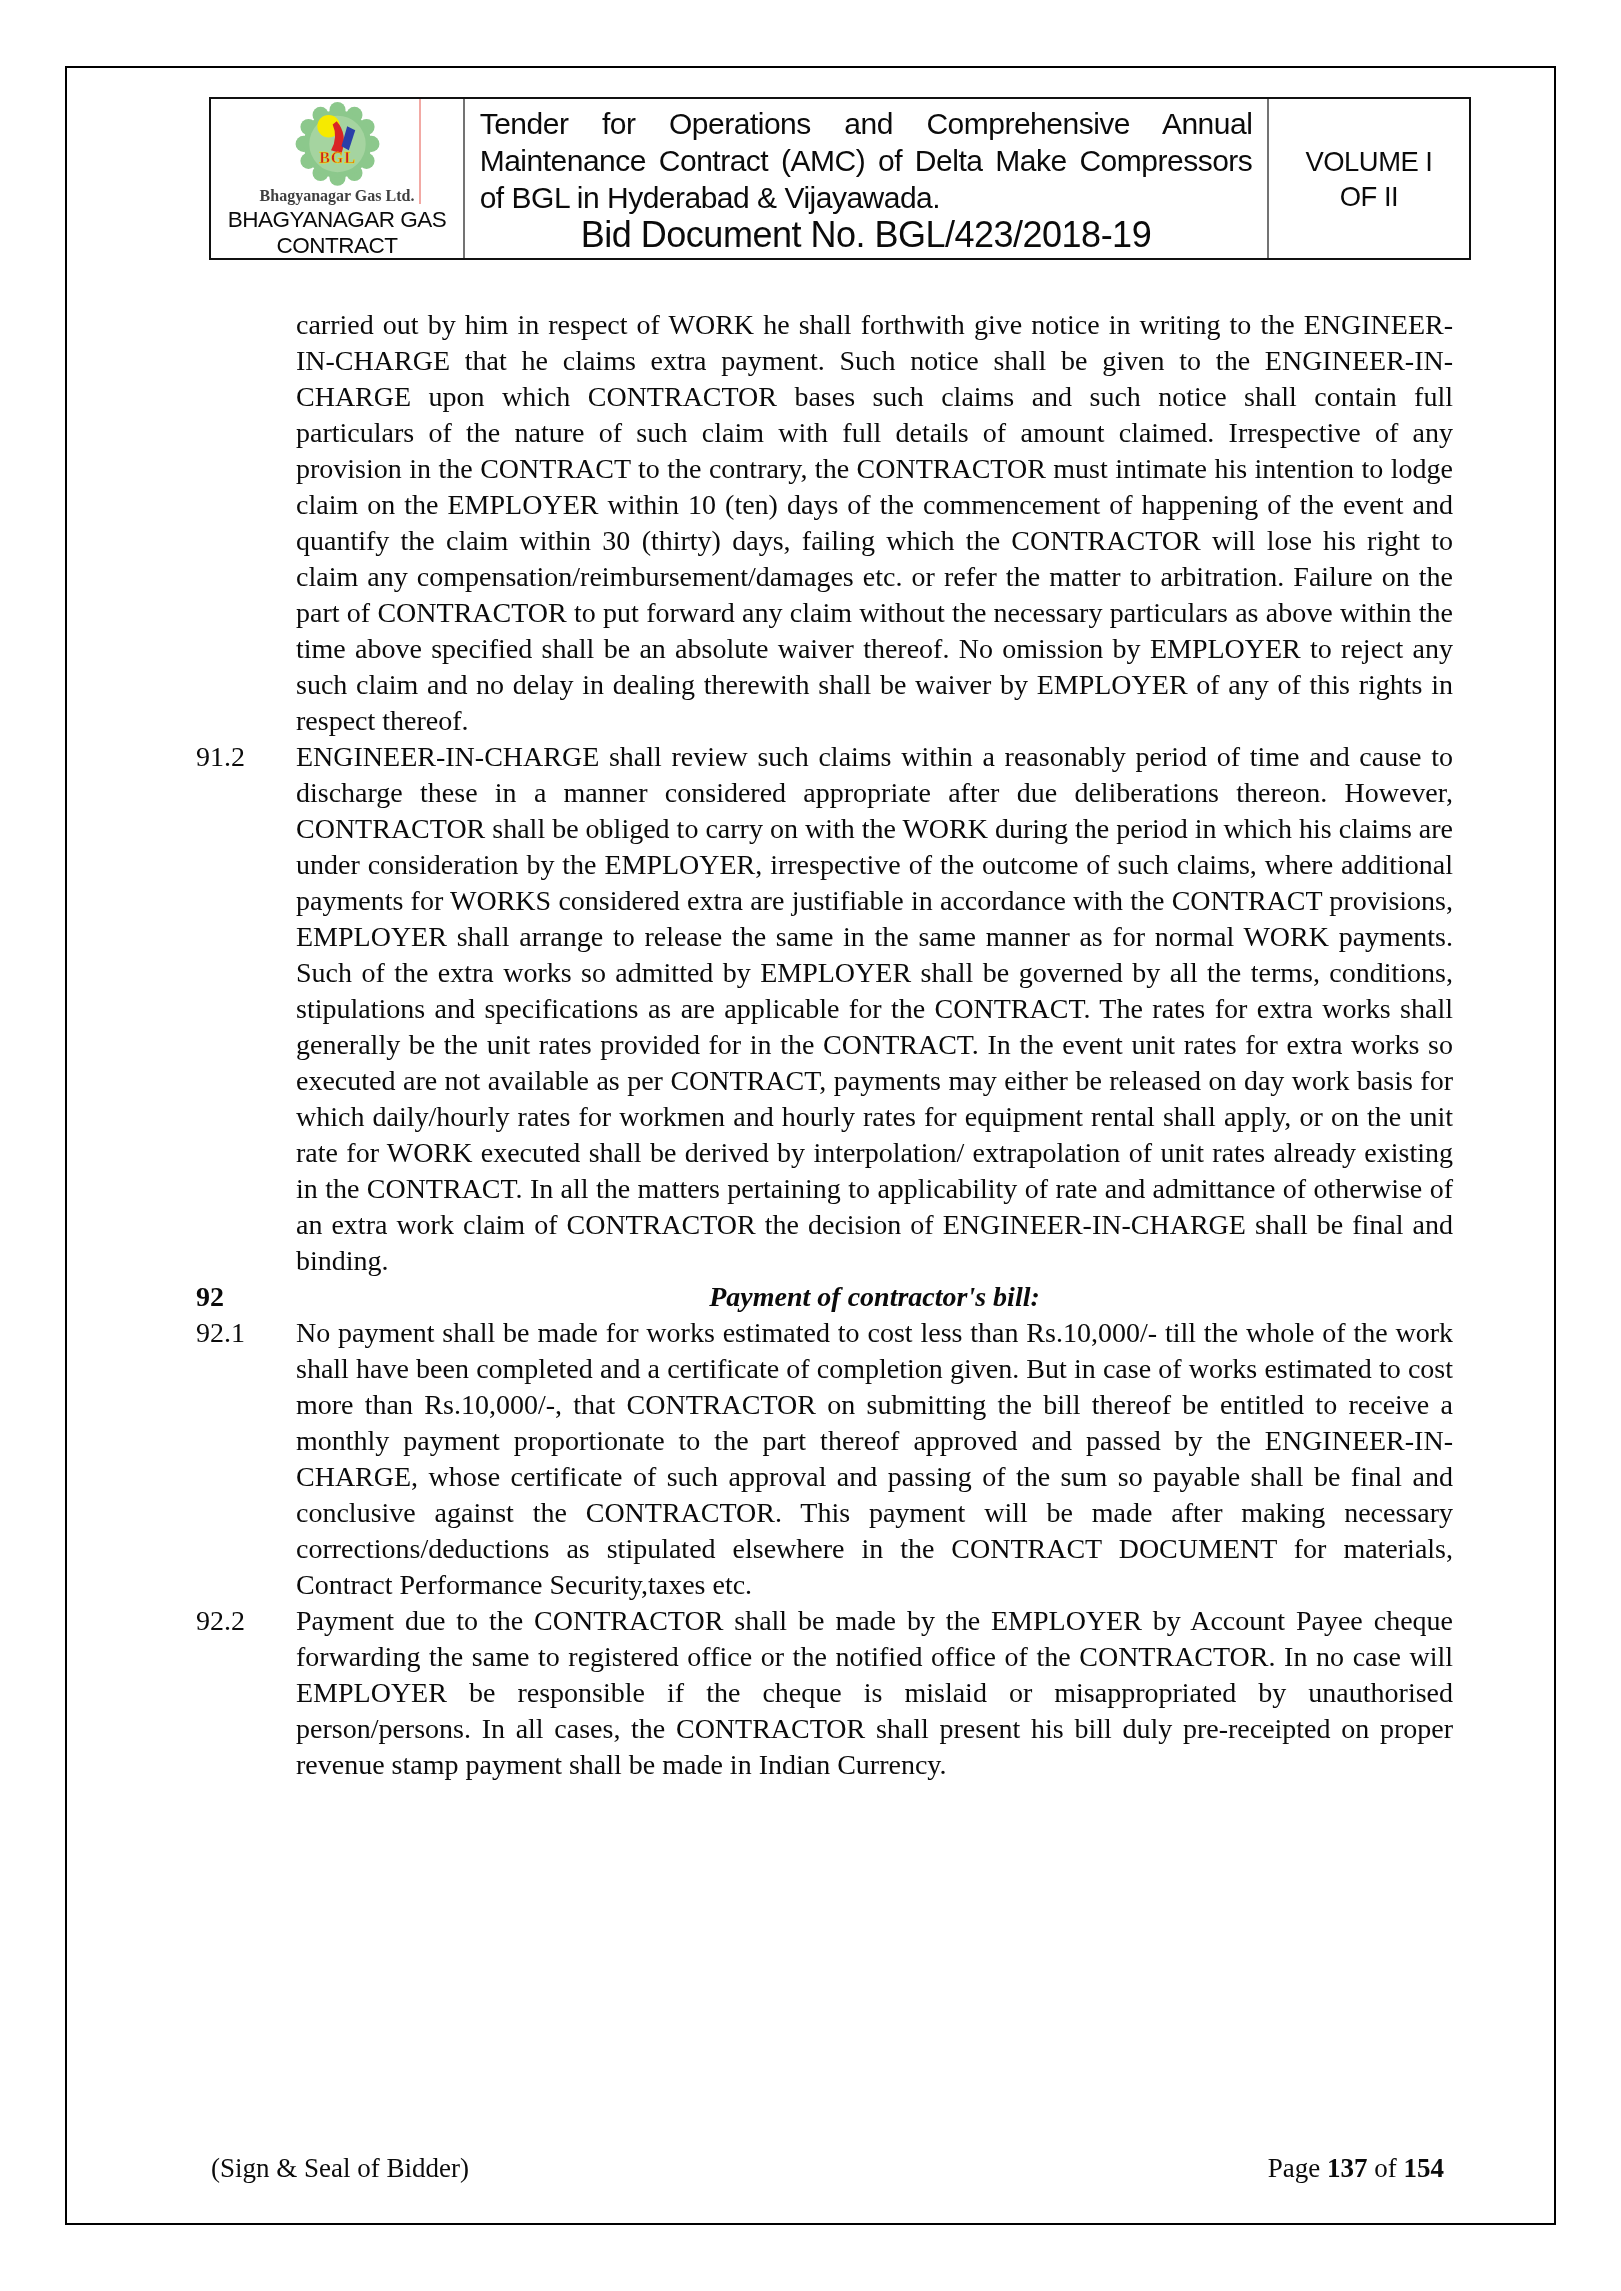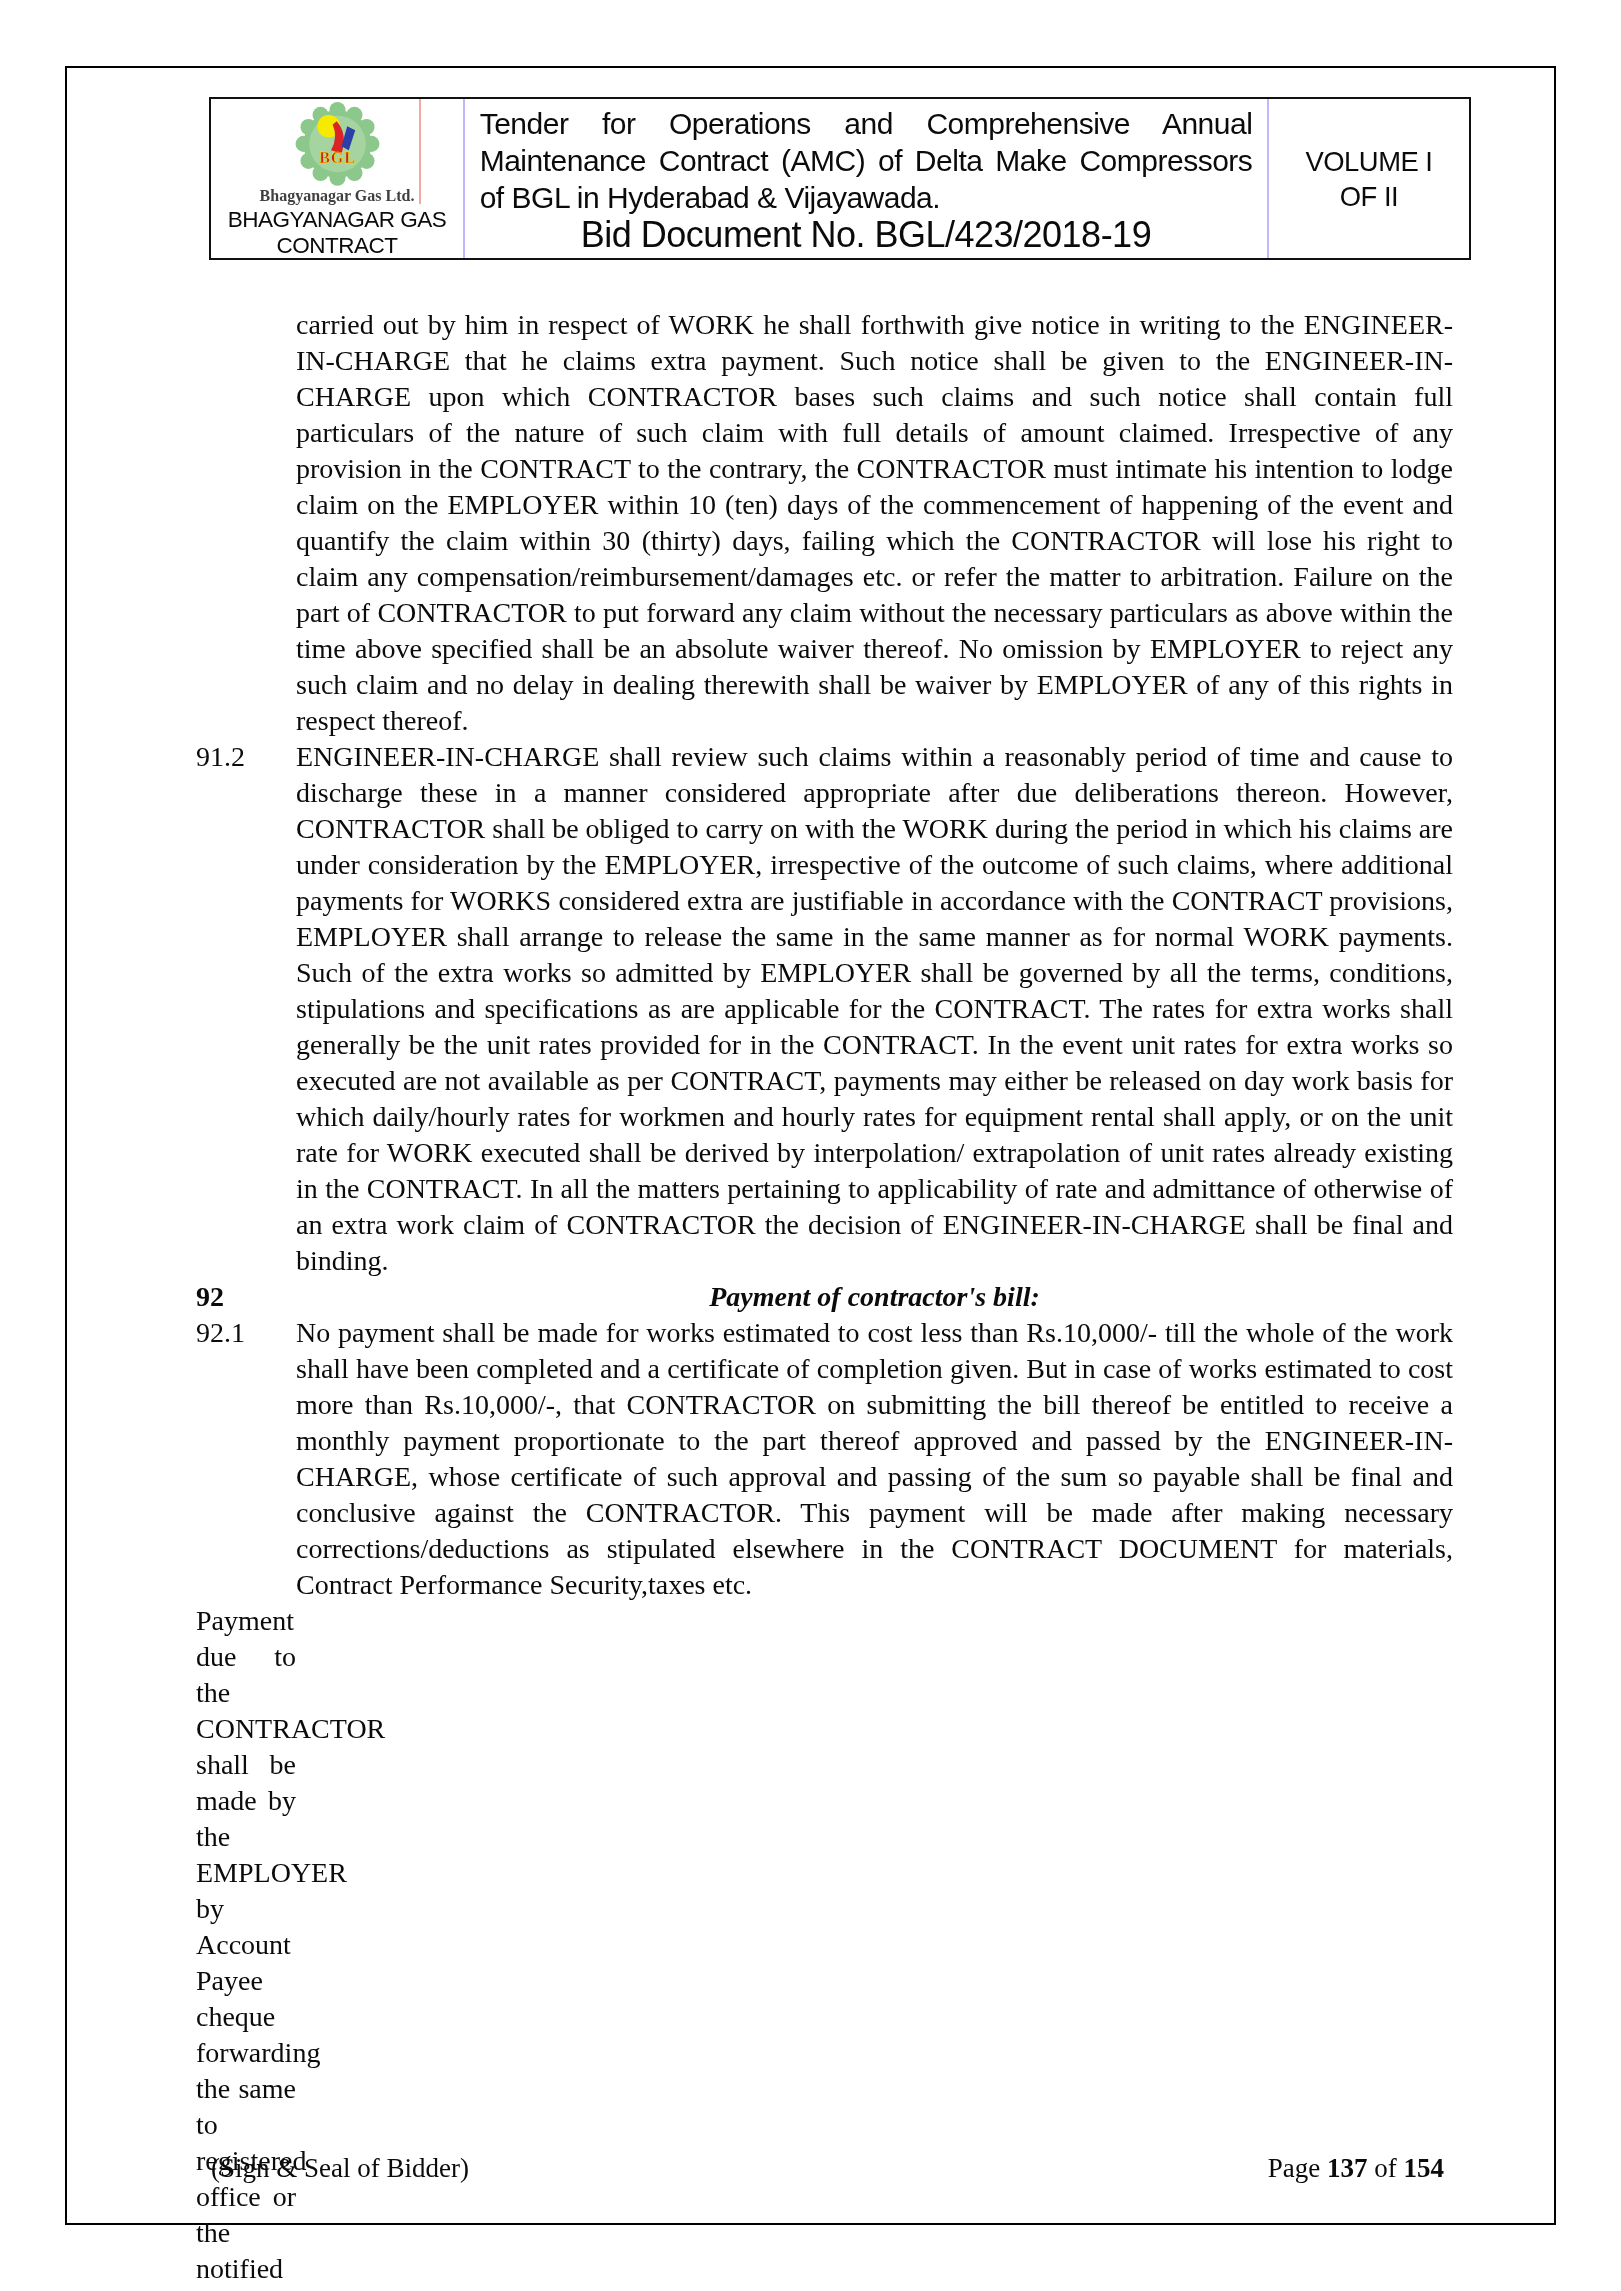--- a/index.html
+++ b/index.html
@@ -10,21 +10,21 @@
   }
   .page-frame {
     position:absolute; left:65px; top:66px; width:1491px; height:2159px;
     border:2px solid #000;
   }
   
   .header-table {
     position:absolute; left:209px; top:97px; width:1262px; height:163px;
     border:2px solid #111; display:flex; background:#fff;
   }
-  .cell { border-right:2px solid #c4b5fd; }
+  .cell { border-right:2px solid #737373; }
   .cell:last-child { border-right:none; }
   .cell-logo {
     width:254px; position:relative; display:flex; flex-direction:column;
     align-items:center; justify-content:flex-start; padding-top:2.9px;
     font-family:"Liberation Sans", sans-serif;
   }
   .logo-caption {
     font-family:"Liberation Serif", serif; font-weight:bold;
     color:#404040; font-size:16px; line-height:16.7px; margin-top:-3.9px;
   }
@@ -131,20 +131,21 @@
   </div>
   <div class="clause">
     <div class="clause-num bold">92</div>
     <div class="clause-heading">Payment of contractor's bill:</div>
   </div>
   <div class="clause">
     <div class="clause-num">92.1</div>
     <div class="clause-body">No payment shall be made for works estimated to cost less than Rs.10,000/- till the whole of the work shall have been completed and a certificate of completion given. But in case of works estimated to cost more than Rs.10,000/-, that CONTRACTOR on submitting the bill thereof be entitled to receive a monthly payment proportionate to the part thereof approved and passed by the ENGINEER-IN-CHARGE, whose certificate of such approval and passing of the sum so payable shall be final and conclusive against the CONTRACTOR. This payment will be made after making necessary corrections/deductions as stipulated elsewhere in the CONTRACT DOCUMENT for materials, Contract Performance Security,taxes etc.</div>
   </div>
   <div class="clause">
+    <div class="clause-num">92.2</div>
     <div class="clause-body">Payment due to the CONTRACTOR shall be made by the EMPLOYER by Account Payee cheque forwarding the same to registered office or the notified office of the CONTRACTOR. In no case will EMPLOYER be responsible if the cheque is mislaid or misappropriated by unauthorised person/persons. In all cases, the CONTRACTOR shall present his bill duly pre-receipted on proper revenue stamp payment shall be made in Indian Currency.</div>
   </div>
 </div>
 
 <div class="footer">
   <div>(Sign &amp; Seal of Bidder)</div>
   <div class="page-indicator">
     <span>Page </span><span class="bold">137</span><span> of </span><span class="bold">154</span>
   </div>
 </div>

